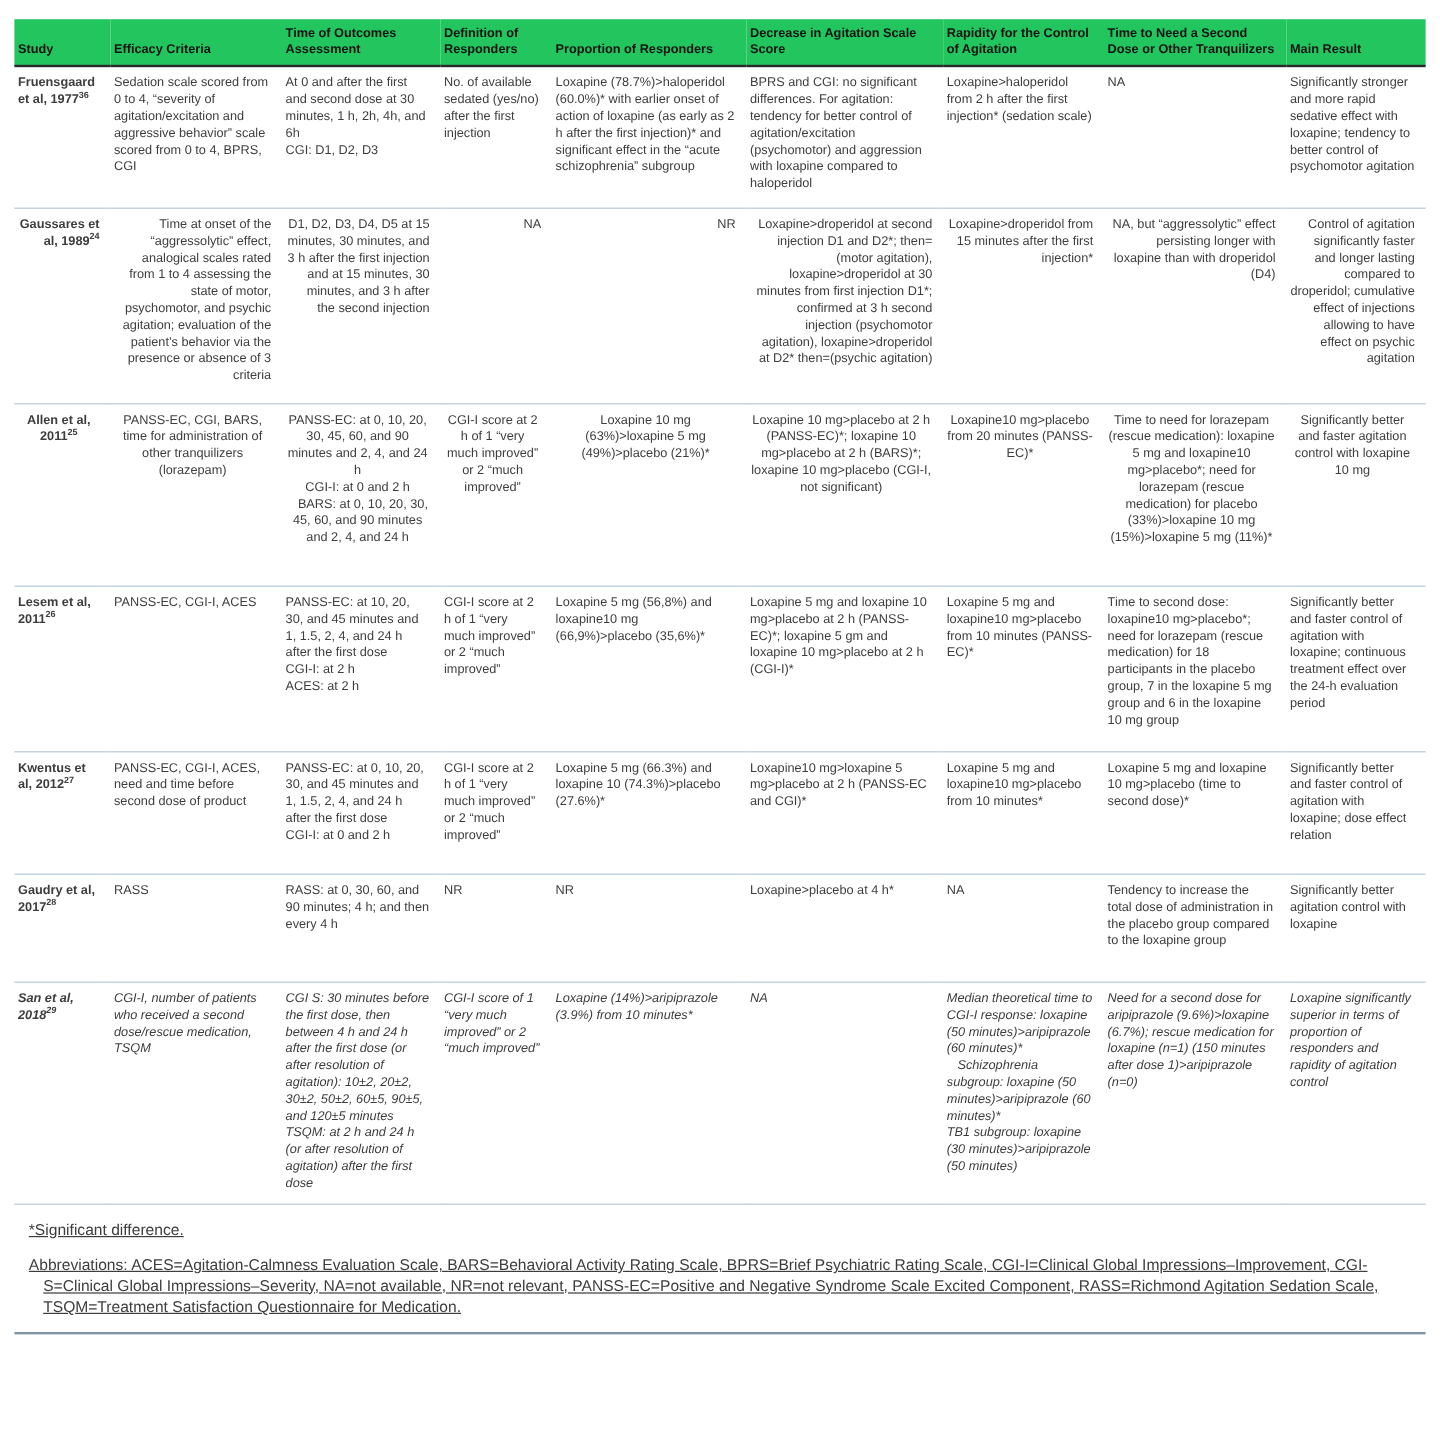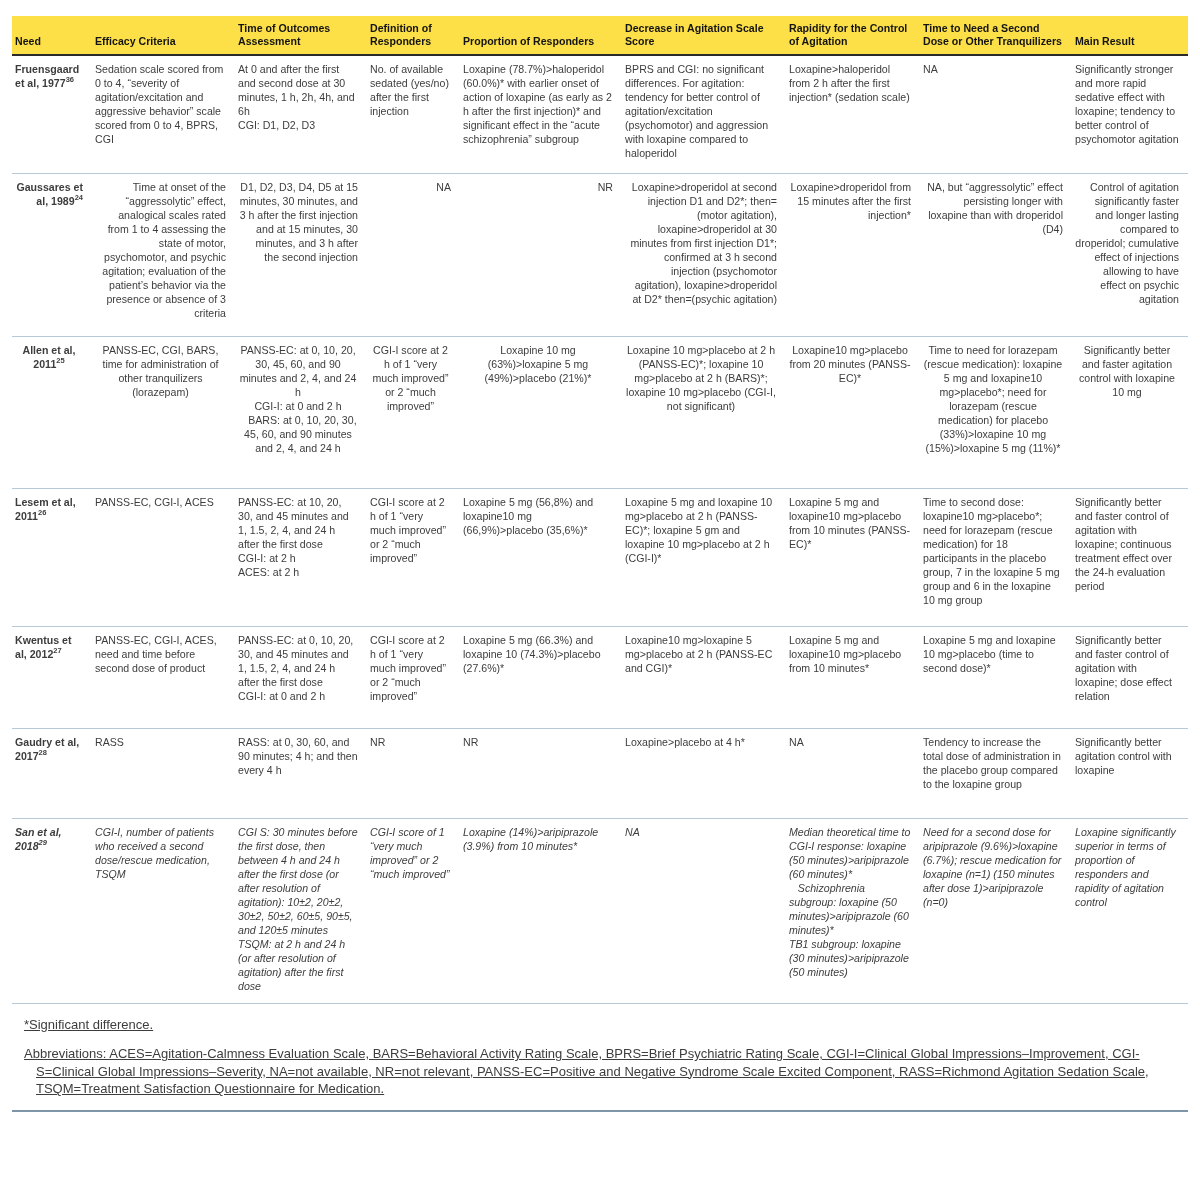--- a/index.html
+++ b/index.html
@@ -24,21 +24,21 @@
     margin: 0 0 10px 0;
     letter-spacing: 0.2px;
   }
 
   table.results {
     width: 1176px;
     border-collapse: collapse;
     table-layout: fixed;
   }
   table.results th {
-    background: #fde047;
+    background: #22c55e;
     color: #141414;
     font-size: 10.6px;
     font-weight: bold;
     text-align: left;
     vertical-align: bottom;
     line-height: 1.25;
     padding: 6px 8px 6px 3px;
     border-bottom: 2px solid #2a2a2a;
   }
   table.results td {
@@ -90,21 +90,21 @@
         <col style="width:132px">
       <col style="width:93px">
         <col style="width:162px">
         <col style="width:164px">
       <col style="width:134px">
         <col style="width:152px">
         <col style="width:116px">
     </colgroup>
     <thead>
       <tr>
-        <th>Need</th>
+        <th>Study</th>
         <th>Efficacy Criteria</th>
         <th>Time of Outcomes Assessment</th>
         <th>Definition of Responders</th>
         <th>Proportion of Responders</th>
         <th>Decrease in Agitation Scale Score</th>
         <th>Rapidity for the Control of Agitation</th>
         <th>Time to Need a Second Dose or Other Tranquilizers</th>
         <th>Main Result</th>
       </tr>
     </thead>

